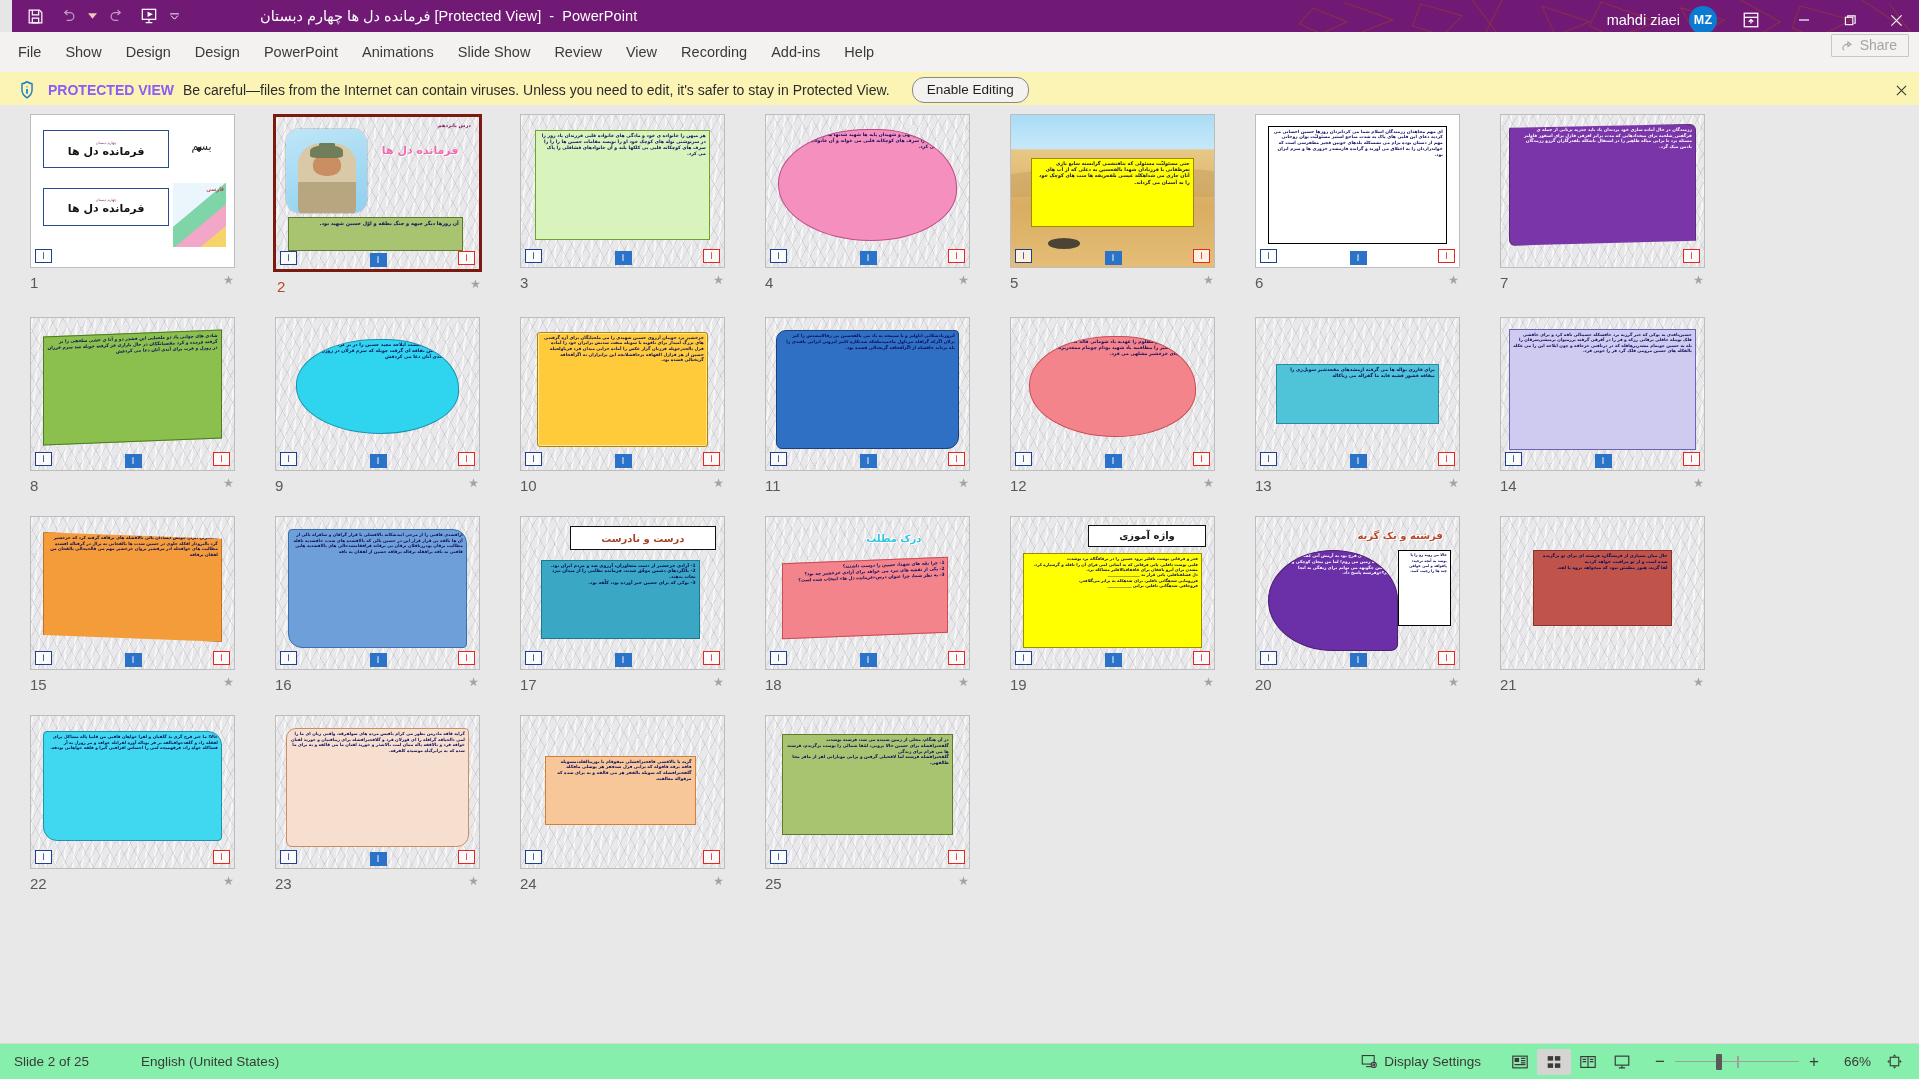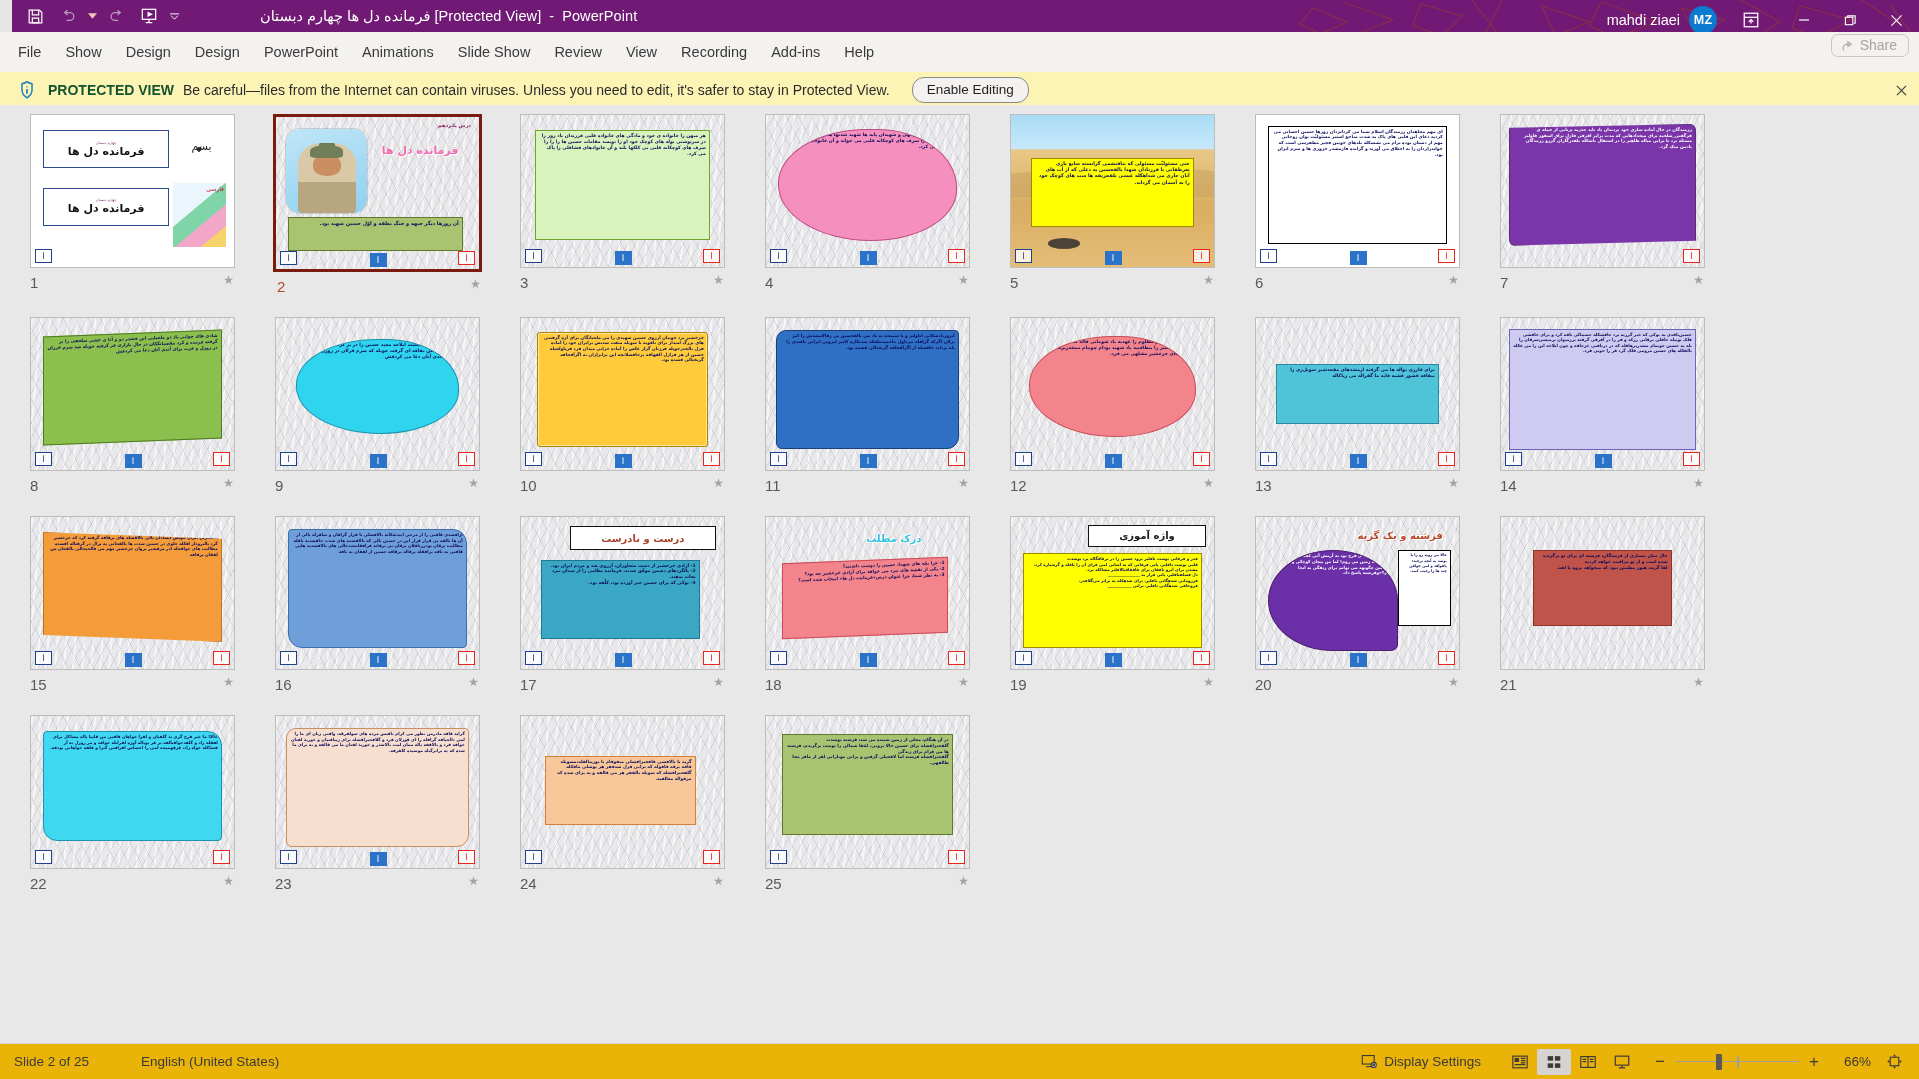--- a/index.html
+++ b/index.html
@@ -98,38 +98,38 @@
   .menu-item {
     font-size: 14.5px; color: #3b3a39;
     padding: 3px 12px 4px 12px;
     white-space: nowrap;
     border-radius: 3px;
   }
   .share-btn {
     position: absolute; right: 10px; top: 2px;
     display: flex; align-items: center; gap: 5px;
     border: 1px solid #c9c6c4;
-    border-radius: 7px;
+    border-radius: 1px;
     padding: 2px 11px 3px 9px;
     color: #a6a4a2;
     font-size: 14px;
     background: #f3f2f1;
   }
 
   
   .pvbar {
     height: 37px;
     background: #fcf4b5;
     border-bottom: 1px solid #e4dd9a;
     display: flex; align-items: center;
     padding: 0 10px 0 14px;
     position: relative;
   }
   .pv-icon { width: 26px; display:flex; align-items:center; justify-content:center; }
-  .pv-strong { font-size: 14px; font-weight: 700; color:#14532d; margin-left: 8px; }
+  .pv-strong { font-size: 14px; font-weight: 700; color:#8b5cf6; margin-left: 8px; }
   .pv-text { font-size: 14px; color: #2b2b2b; margin-left: 9px; }
   .pv-enable {
     margin-left: 22px;
     background: #f3f2f1;
     border: 1px solid #8a8886;
     font-size: 13.5px;
     color: #201f1e;
     padding: 4px 14px 5px 14px;
     border-radius: 12px;
   }
@@ -239,21 +239,21 @@
   }
   .soldier::after {
     content:""; position:absolute; left:22%; top:4%; width:56%; height:18%;
     background:#707f5a; border-radius:48% 48% 20% 20%;
   }
 
   
   .statusbar {
     position: absolute; left:0; right:0; bottom:0;
     height: 36px;
-    background: #eab308;
+    background: #86efac;
     border-top: 1px solid #d8d6d4;
     display: flex; align-items: center;
     font-size: 13.5px; color: #3b3a39;
   }
   .sb-slide { margin-left: 14px; }
   .sb-lang { margin-left: 52px; }
   .sb-right { margin-left: auto; display:flex; align-items:center; padding-right: 10px; }
   .sb-display { display:flex; align-items:center; gap:6px; margin-right: 22px; }
   .view-btn {
     width: 34px; height: 26px;

